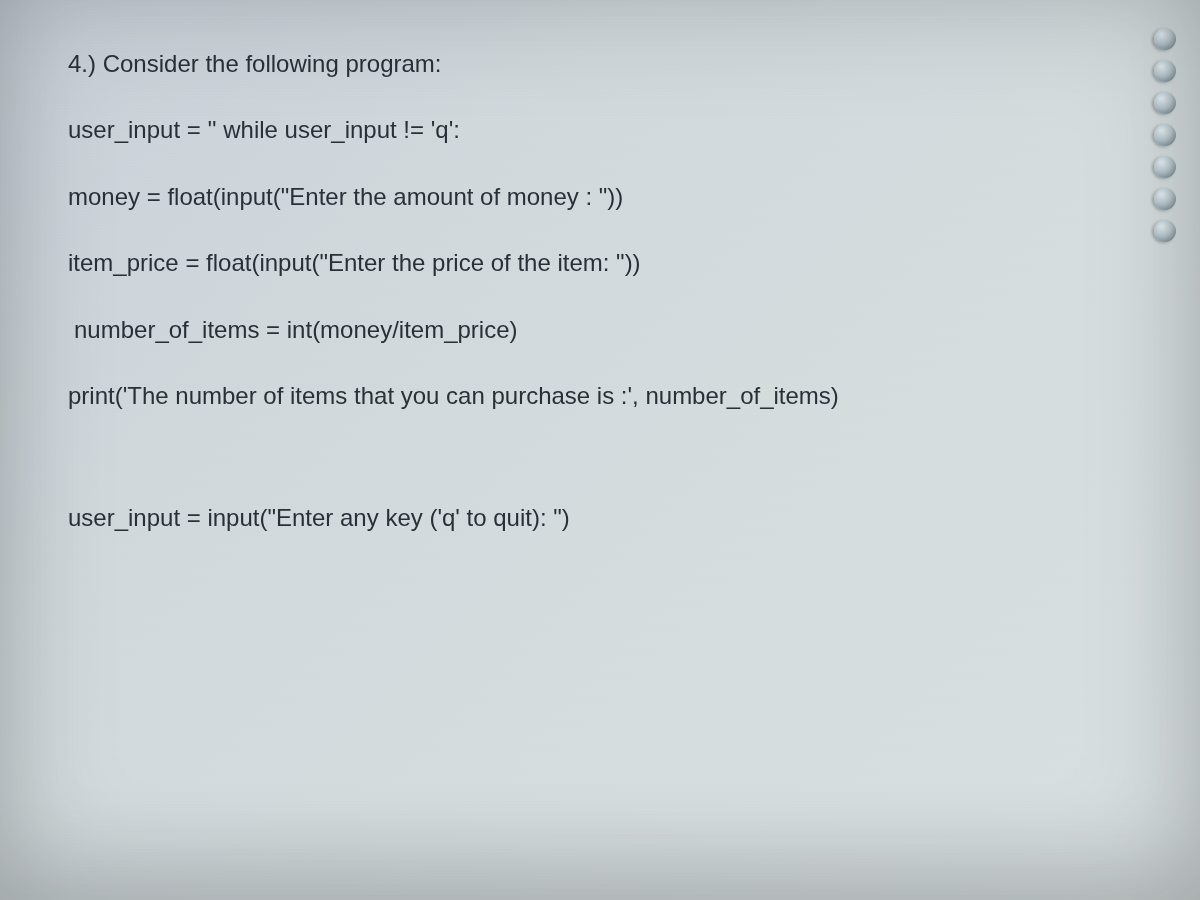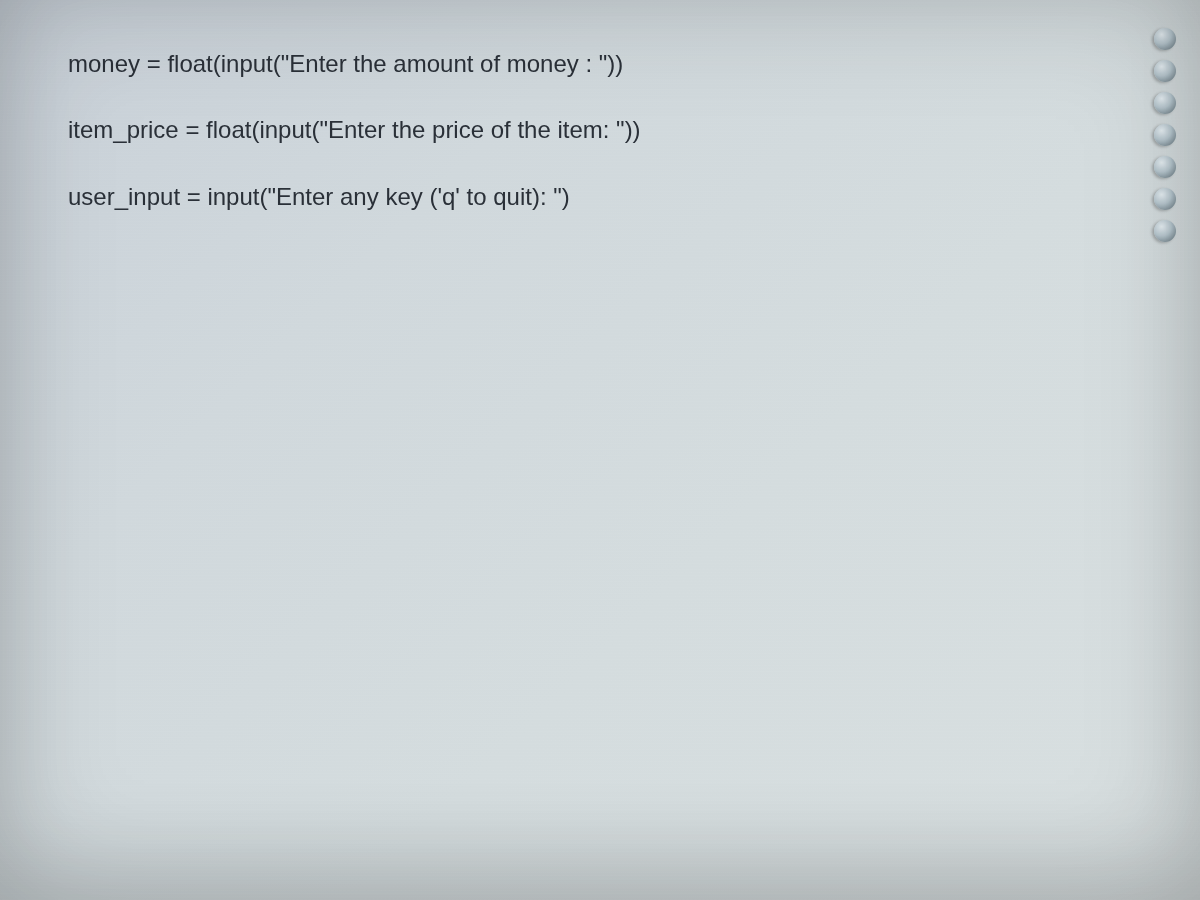--- a/index.html
+++ b/index.html
@@ -73,20 +73,24 @@
   <div class="ring"></div>
   <div class="ring"></div>
   <div class="ring"></div>
   <div class="ring"></div>
   <div class="ring"></div>
   <div class="ring"></div>
   <div class="ring"></div>
 </div>
 
 <div class="content">
+  <p class="line">4.) Consider the following program:</p>
 
+  <p class="line">user_input = '' while user_input != 'q':</p>
   <p class="line">money = float(input("Enter the amount of money : "))</p>
   <p class="line">item_price = float(input("Enter the price of the item: "))</p>
+  <p class="line" style="padding-left:6px;">number_of_items = int(money/item_price)</p>
+  <p class="line gap-large">print('The number of items that you can purchase is :', number_of_items)</p>
   <p class="line gap-large">user_input = input("Enter any key ('q' to quit): ")</p>
 
 </div>
 
 <div class="vignette"></div>
 
 </body></html>

